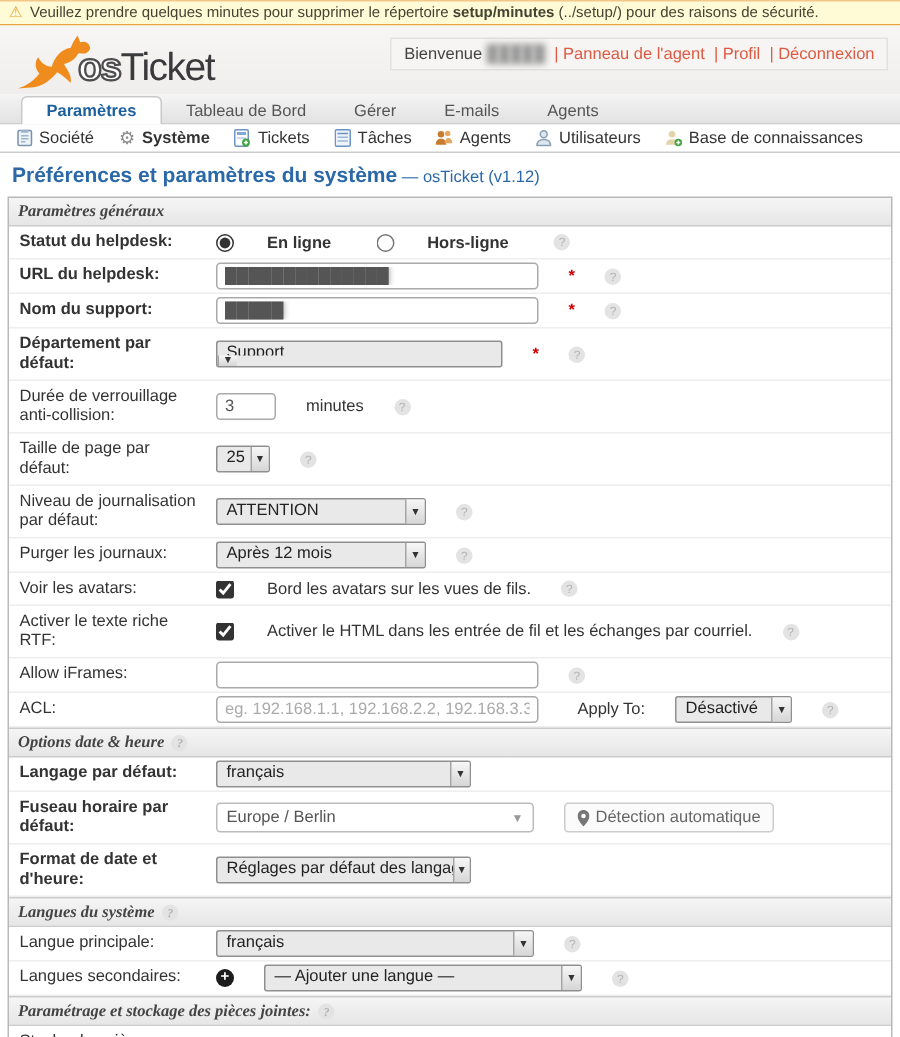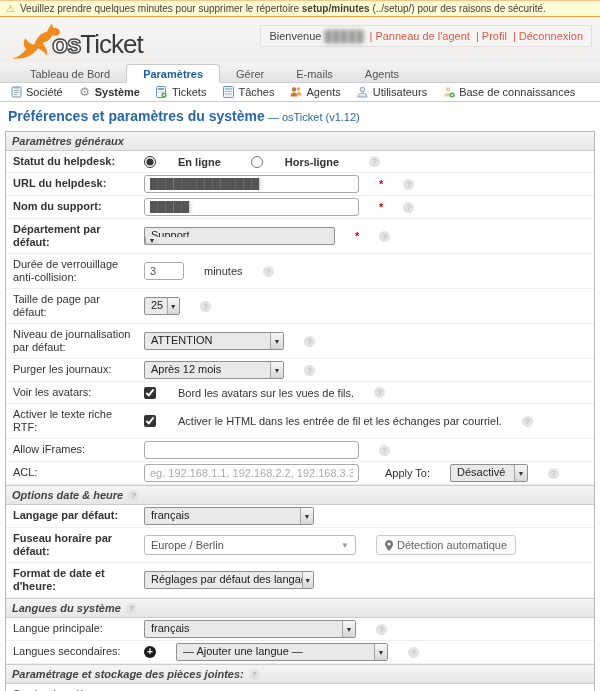--- a/index.html
+++ b/index.html
@@ -34,21 +34,21 @@
   .sn-ico { width:12px; height:12px; display:inline-flex; align-items:center; justify-content:center; }
   .gear-glyph { color:#8c8c8c; font-size:12px; line-height:12px; }
 
   
   .ptitle { padding:6px 8px 7px; }
   .ptitle b { color:#2a68a8; font-size:14px; }
   .ptitle span { color:#2a68a8; font-size:11px; font-weight:normal; }
 
   
   .ftable { margin:0 5px; border:1px solid #b9b9b9; background:#fff; }
-  .sec { background:linear-gradient(#f5f5f5,#e6e6e6); border-top:1px solid #ccc; border-bottom:1px solid #ccc; padding:3px 6px; font-weight:bold; font-style:italic; color:#444; display:flex; align-items:center; gap:5px; }
+  .sec { background:linear-gradient(#f5f5f5,#e6e6e6); border-top:1px solid #ccc; border-bottom:1px solid #ccc; padding:3px 6px; font-weight:bold; font-style:italic; color:#444; display:flex; align-items:center; gap:5px;font-family:Liberation Serif, serif; }
   .ftable .sec:first-child { border-top:none; }
   .row { display:flex; border-bottom:1px solid #eee; }
   .row:last-child { border-bottom:none; }
   .lbl { width:132px; flex:0 0 132px; padding:4px 4px 4px 7px; line-height:13px; }
   .lbl.b { font-weight:bold; }
   .ctl { flex:1; padding:2px 6px; display:flex; align-items:center; gap:20px; flex-wrap:nowrap; }
   .req { color:#d20000; font-weight:bold; }
   .help { width:11px; height:11px; flex:0 0 11px; border-radius:50%; background:#e3e3e3; color:#b3b3b3; font-size:8px; line-height:11px; text-align:center; cursor:pointer; }
 
   .inp { border:1px solid #aaa; border-radius:3px; height:18px; font-size:11px; padding:0 5px; font-family:inherit; color:#555; background:#fff; }
@@ -91,22 +91,22 @@
   <div class="welcome">
     <span>Bienvenue</span>
     <span class="blur">█████</span>
     <span class="wsep">|</span><a href="#">Panneau de l'agent</a>
     <span class="wsep">|</span><a href="#">Profil</a>
     <span class="wsep">|</span><a href="#">Déconnexion</a>
   </div>
 </div>
 
 <div class="tabs">
+  <div class="tab active">Paramètres</div>
   <div class="tab">Tableau de Bord</div>
-  <div class="tab active">Paramètres</div>
   <div class="tab">Gérer</div>
   <div class="tab">E-mails</div>
   <div class="tab">Agents</div>
 </div>
 
 <div class="subnav">
   <div class="sn-item">
     <span class="sn-ico">
         <svg width="11" height="12" viewBox="0 0 11 12">
           <rect x="1" y="1" width="9" height="10" rx="1" fill="#eef3f9" stroke="#7a93ad"></rect>

